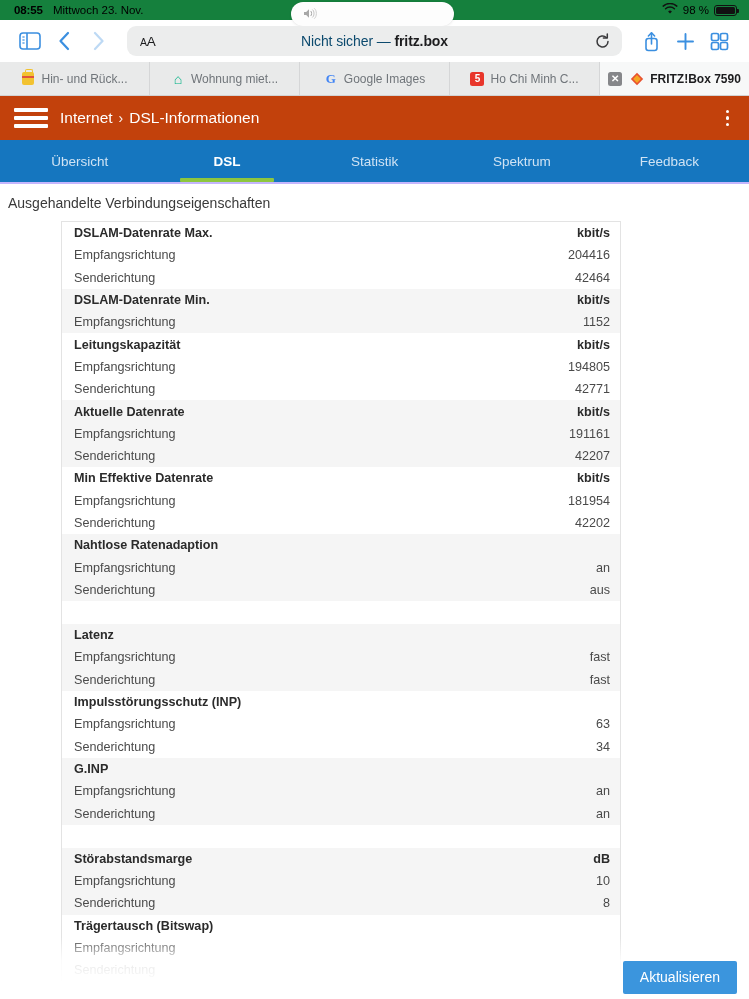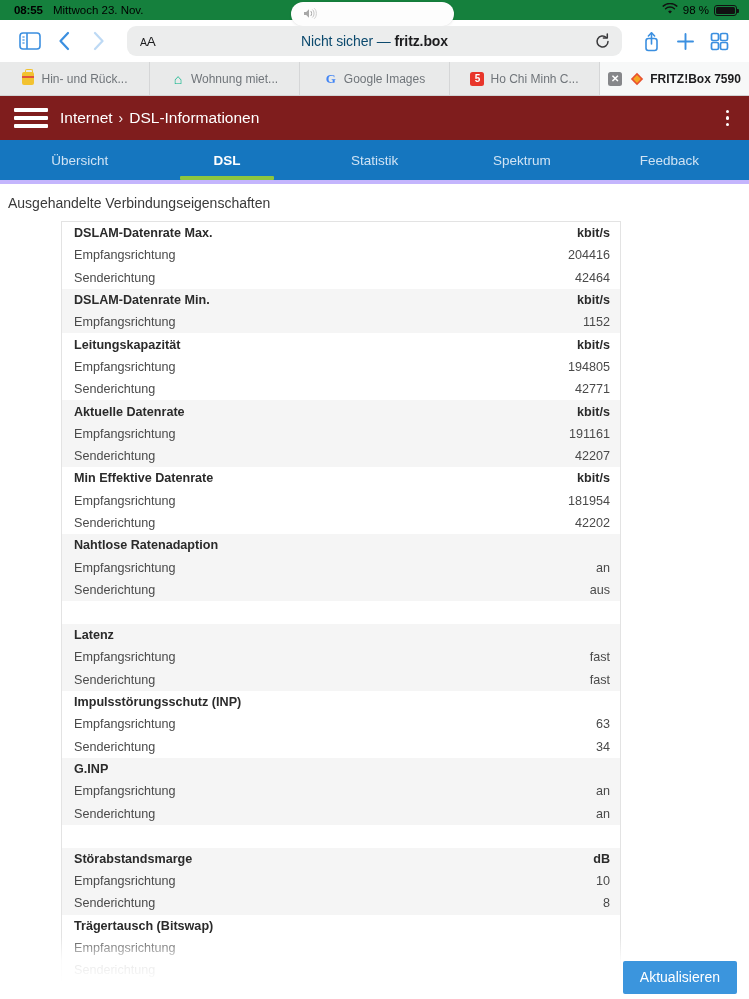--- a/index.html
+++ b/index.html
@@ -162,21 +162,21 @@
   
   .fav-lugg { background: #f2c230; border-radius: 2px; position: relative; width:12px;height:13px; }
   .fav-lugg::before { content:""; position:absolute; left:3px; top:-3px; width:6px; height:3px; border:1.5px solid #f2c230; border-bottom:none; border-radius:2px 2px 0 0;}
   .fav-lugg::after { content:""; position:absolute; left:0; top:4px; width:12px; height:2px; background:#e0533d; }
   .fav-home { color:#00b285; font-size:14px; }
   .fav-g { font-weight:700; font-size:13px; color:#4285f4; font-family:"Liberation Serif",serif;}
   .fav-red { background:#e8362b; border-radius:2.5px; width:14px;height:14px; color:#fff; font-weight:700; font-size:10px; display:flex;align-items:center;justify-content:center;}
 
   
   .fb-header {
-    background: #7f1d1d;
+    background: #c2410c;
     height: 44px;
     display: flex;
     align-items: center;
     padding: 4px 14px;
     color: #ffffff;
     justify-content: center;
   }
   .burger { width: 34px; display: flex; flex-direction: column; gap: 4px; cursor: pointer; }
   .burger i { display: block; height: 4px; background: #fff; border-radius: 1px; }
   .crumb {
@@ -194,21 +194,21 @@
   }
   .kebab i { width: 3.5px; height: 3.5px; background: #fff; border-radius: 50%; display: block; }
 
   
   .fb-tabs {
     background: #1576bf;
     height: 44px;
     display: flex;
     align-items: stretch;
     padding: 0 6px;
-    border-bottom: 4px solid #c4b5fd;
+    border-bottom: 2px solid #c4b5fd;
   }
   .fb-tab {
     flex: 1 1 0;
     display: flex; align-items: center; justify-content: center;
     font-size: 13.5px;
     color: #cfe3f4;
     cursor: pointer;
     position: relative;
   }
   .fb-tab.active { color: #ffffff; font-weight: 700; }

